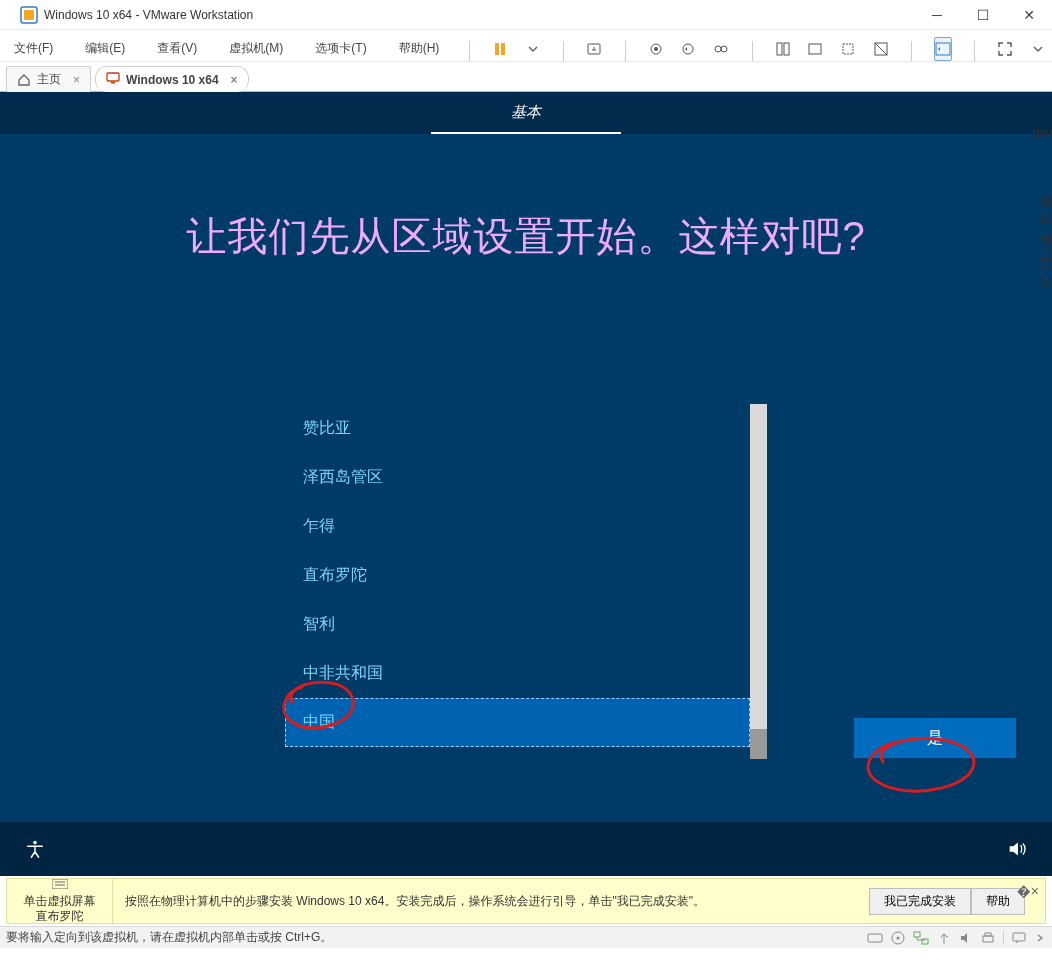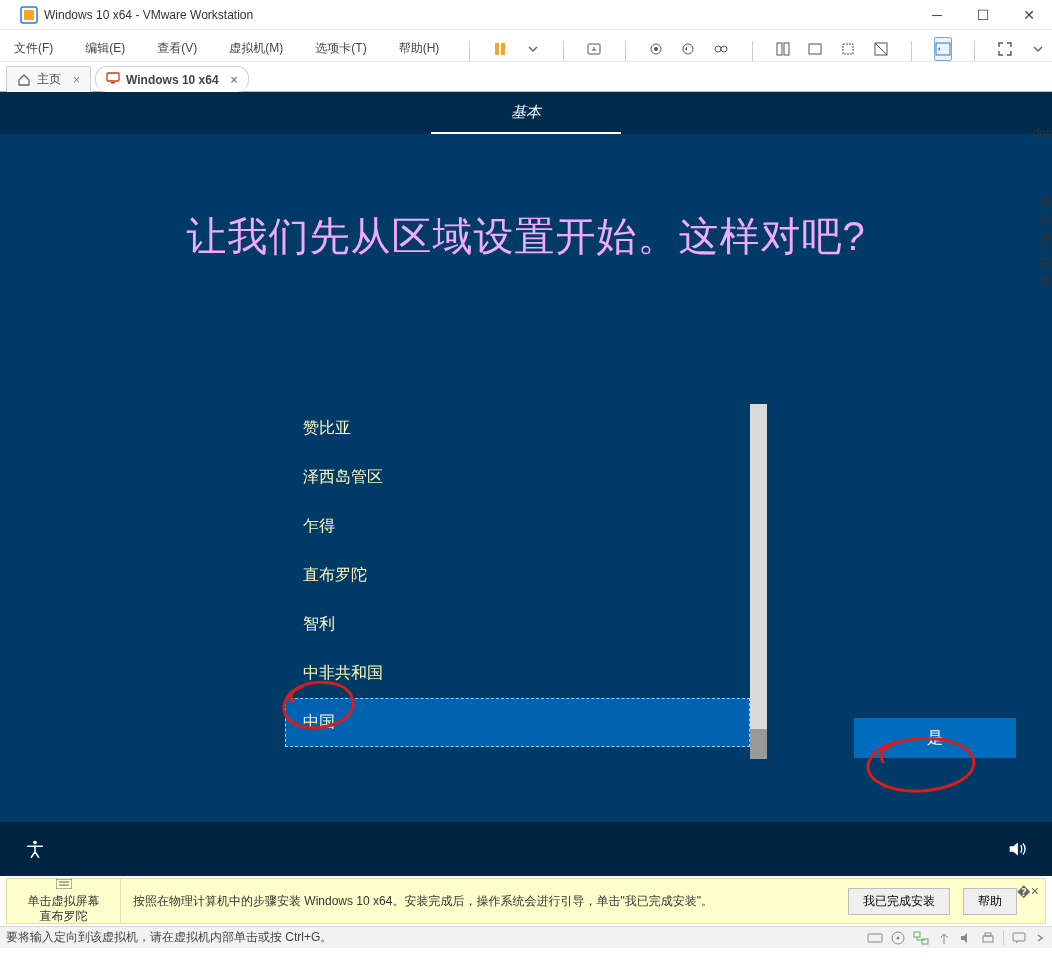--- a/index.html
+++ b/index.html
@@ -32,38 +32,38 @@
   .outer-wrap { position:relative; }
   .guest { position:relative; height: 784px; background:#003a66; }
   .oobe-tabs { height:42px; display:flex; align-items:stretch; justify-content:center; background:rgba(0,0,0,0.25); }
   .oobe-tab { display:flex; align-items:center; justify-content:center; color:#ccc; font-size:15px; padding:0 80px; position:relative; }
   .oobe-tab.active { color:#fff; border-bottom:2px solid #fff;font-style:italic; }
 
   .oobe-body { position:relative; height:calc(100% - 42px - 54px); }
   .oobe-title { color:#f0abfc; font-size:40px; font-weight:300; text-align:center; padding-top:75px; letter-spacing:1px; }
   .region-listwrap { position:absolute; left:50%; transform:translateX(-50%); top:270px; width:482px; height:355px; display:flex; }
   .region-list { flex:1; overflow:hidden; }
-  .region-item { color:#fef9c3; font-size:16px; padding:14px 18px; }
+  .region-item { color:#7dd3fc; font-size:16px; padding:14px 18px; }
   .region-item.selected { background:#0063b1; outline:1px dashed #9ecfff; outline-offset:-1px; }
   .region-scroll { width:17px; background:#d9d9d9; position:relative; }
   .region-scroll-thumb { position:absolute; left:0; right:0; bottom:0; height:30px; background:#999; }
 
   .oobe-yes { position:absolute; right:36px; bottom:64px; width:162px; height:40px; background:#006cbe; color:#fff; font-size:16px; display:flex; align-items:center; justify-content:center; }
 
   .oobe-footer { position:absolute; bottom:0; left:0; right:0; height:54px; background:rgba(0,0,0,0.35); display:flex; align-items:center; justify-content:space-between; padding:0 24px; color:#fff; }
   .acc-icon svg, .vol-icon svg { display:block; }
 
   
   .annot { position:absolute; pointer-events:none; }
 
   
   .infobar { height:46px; background:#ffffcc; border:1px solid #e0e0a0; margin:2px 6px 0 6px; display:flex; align-items:center; font-size:12px; color:#333; position:relative; }
-  .infobar-left { display:flex; flex-direction:column; align-items:center; justify-content:center; padding:0 8px; border-right:1px solid #e0e0a0; height:100%; width:114px; text-align:center; line-height:1.25; }
+  .infobar-left { display:flex; flex-direction:column; align-items:center; justify-content:center; padding:0 8px; border-right:1px solid #e0e0a0; height:100%; width:106px; text-align:center; line-height:1.25; }
   .infobar-text { flex:1; padding:0 12px; }
-  .infobar-btns { display:flex; gap:13px; padding-right:28px; }
+  .infobar-btns { display:flex; gap:0; padding-right:20px; }
   .infobar-btn { background:#efefef; border:1px solid #bdbdbd; padding:4px 14px; font-size:12px; }
   .infobar-close { position:absolute; top:2px; right:6px; font-size:14px; color:#666; }
 
   
   .statusbar { height:22px; background:#f2f2f2; border-top:1px solid #d8d8d8; display:flex; align-items:center; justify-content:space-between; padding:0 6px; font-size:12px; color:#444; margin-top:2px; }
   .status-right { display:flex; align-items:center; gap:8px; color:#777; }
   .status-right svg { display:block; }
 
   
   .side-crop { position:absolute; right:0; width:22px; font-size:12px; color:#333; text-align:right; overflow:hidden; }

